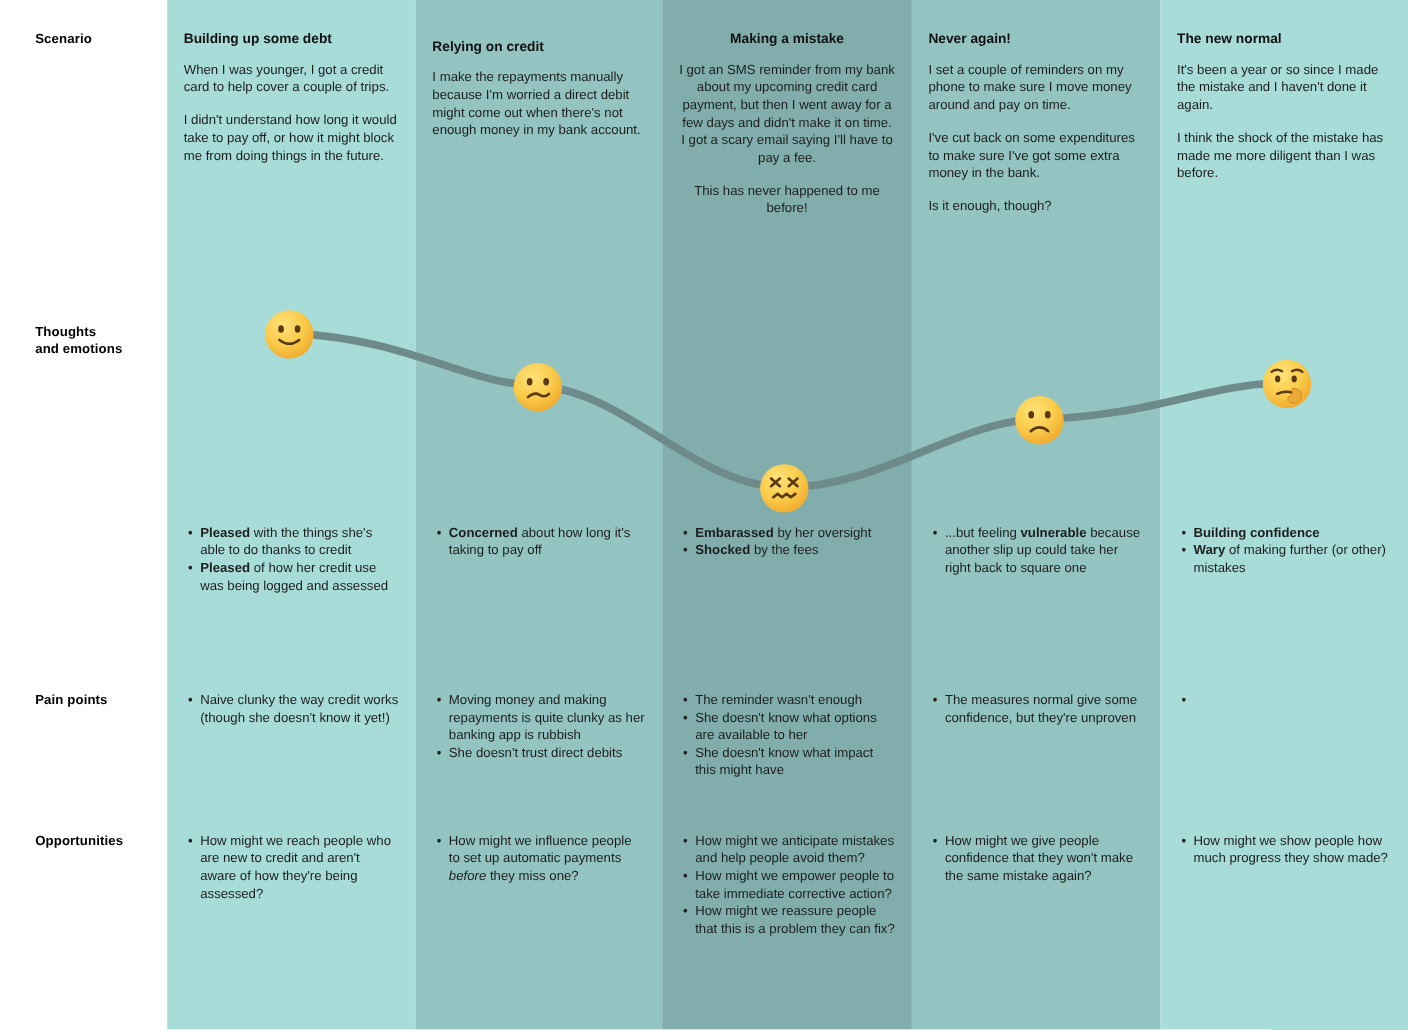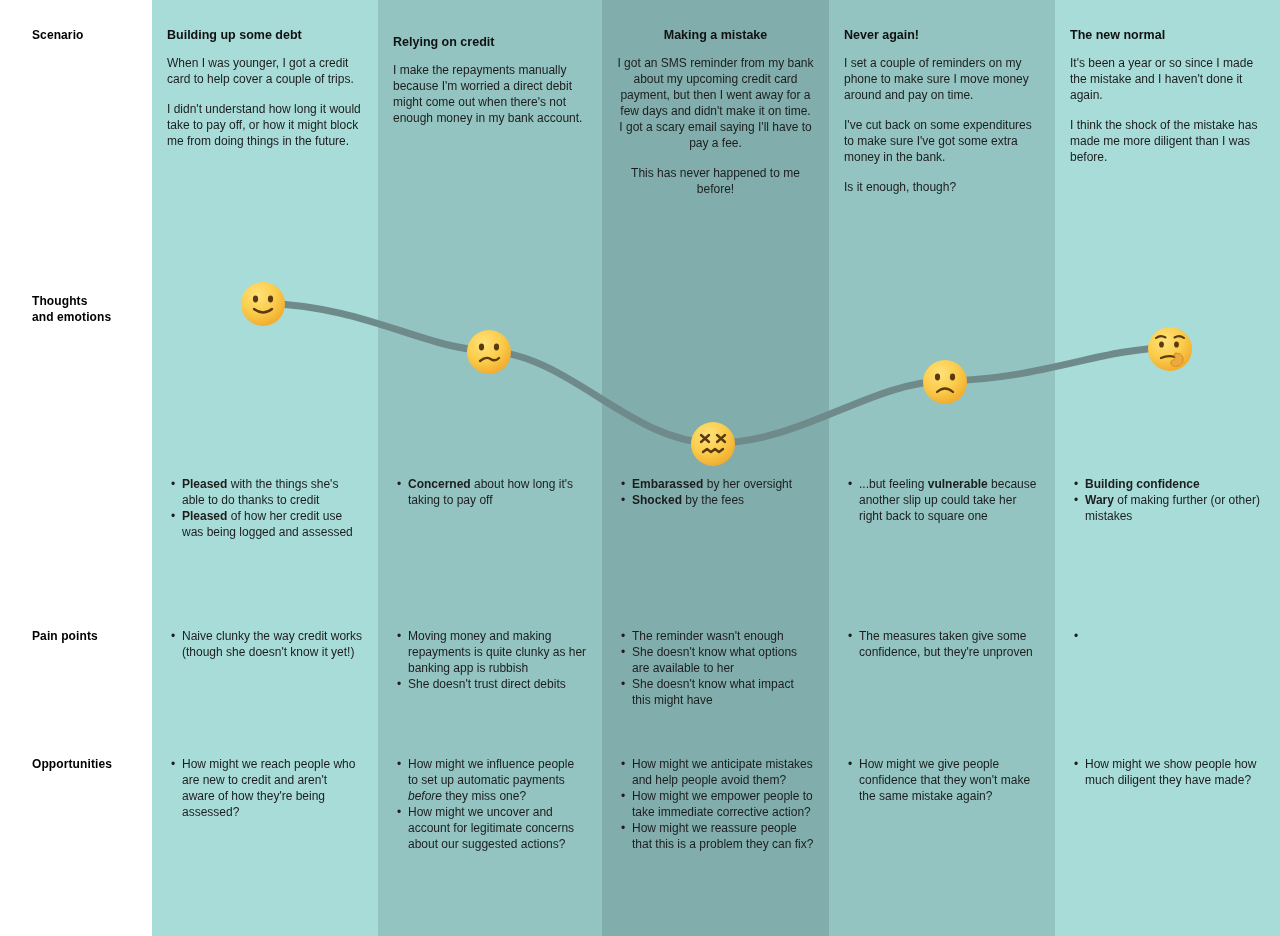--- a/index.html
+++ b/index.html
@@ -165,21 +165,20 @@
       </div>
       <div class="cell" style="left: 393px; top: 628px; width: 194px;">
         <ul class="bullets">
           <li>Moving money and making repayments is quite clunky as her banking app is rubbish</li>
           <li>She doesn't trust direct debits</li>
         </ul>
       </div>
       <div class="cell" style="left: 393px; top: 756px; width: 194px;">
         <ul class="bullets">
           <li>How might we influence people to set up automatic payments <i>before</i> they miss one?</li>
-          <li>How might we uncover and account for legitimate concerns about our suggested actions?</li>
         </ul>
       </div>
       <div class="cell" style="left: 617px; top: 27px; width: 197px; text-align: center;">
         <div class="col-title">Making a mistake</div>
         <p class="para">I got an SMS reminder from my bank about my upcoming credit card payment, but then I went away for a few days and didn't make it on time. I got a scary email saying I'll have to pay a fee.</p>
         <p class="para">This has never happened to me before!</p>
       </div>
       <div class="cell" style="left: 617px; top: 476px; width: 197px;">
         <ul class="bullets">
           <li><b>Embarassed</b> by her oversight</li>
@@ -206,21 +205,21 @@
         <p class="para">I've cut back on some expenditures to make sure I've got some extra money in the bank.</p>
         <p class="para">Is it enough, though?</p>
       </div>
       <div class="cell" style="left: 844px; top: 476px; width: 196px;">
         <ul class="bullets">
           <li>...but feeling <b>vulnerable</b> because another slip up could take her right back to square one</li>
         </ul>
       </div>
       <div class="cell" style="left: 844px; top: 628px; width: 196px;">
         <ul class="bullets">
-          <li>The measures taken give some confidence, but they're unproven</li>
+          <li>The measures normal give some confidence, but they're unproven</li>
         </ul>
       </div>
       <div class="cell" style="left: 844px; top: 756px; width: 196px;">
         <ul class="bullets">
           <li>How might we give people confidence that they won't make the same mistake again?</li>
         </ul>
       </div>
       <div class="cell" style="left: 1070px; top: 27px; width: 195px;">
         <div class="col-title">The new normal</div>
         <p class="para">It's been a year or so since I made the mistake and I haven't done it again.</p>
@@ -232,21 +231,21 @@
           <li><b>Wary</b> of making further (or other) mistakes</li>
         </ul>
       </div>
       <div class="cell" style="left: 1070px; top: 628px; width: 195px;">
         <ul class="bullets">
           <li></li>
         </ul>
       </div>
       <div class="cell" style="left: 1070px; top: 756px; width: 195px;">
         <ul class="bullets">
-          <li>How might we show people how much diligent they have made?</li>
+          <li>How might we show people how much progress they show made?</li>
         </ul>
       </div>
     </div>
 
   <div class="curve-layer">
     <svg width="1280" height="936" viewBox="0 0 1280 936">
       <path d="M 263 303 C 370 307, 420 348, 489 351
                C 570 355, 630 442, 713 443
                C 800 444, 870 382, 945 381
                C 1045 379, 1100 348, 1170 348" fill="none" stroke="#6f8a8a" stroke-width="7" stroke-linecap="round"></path>

